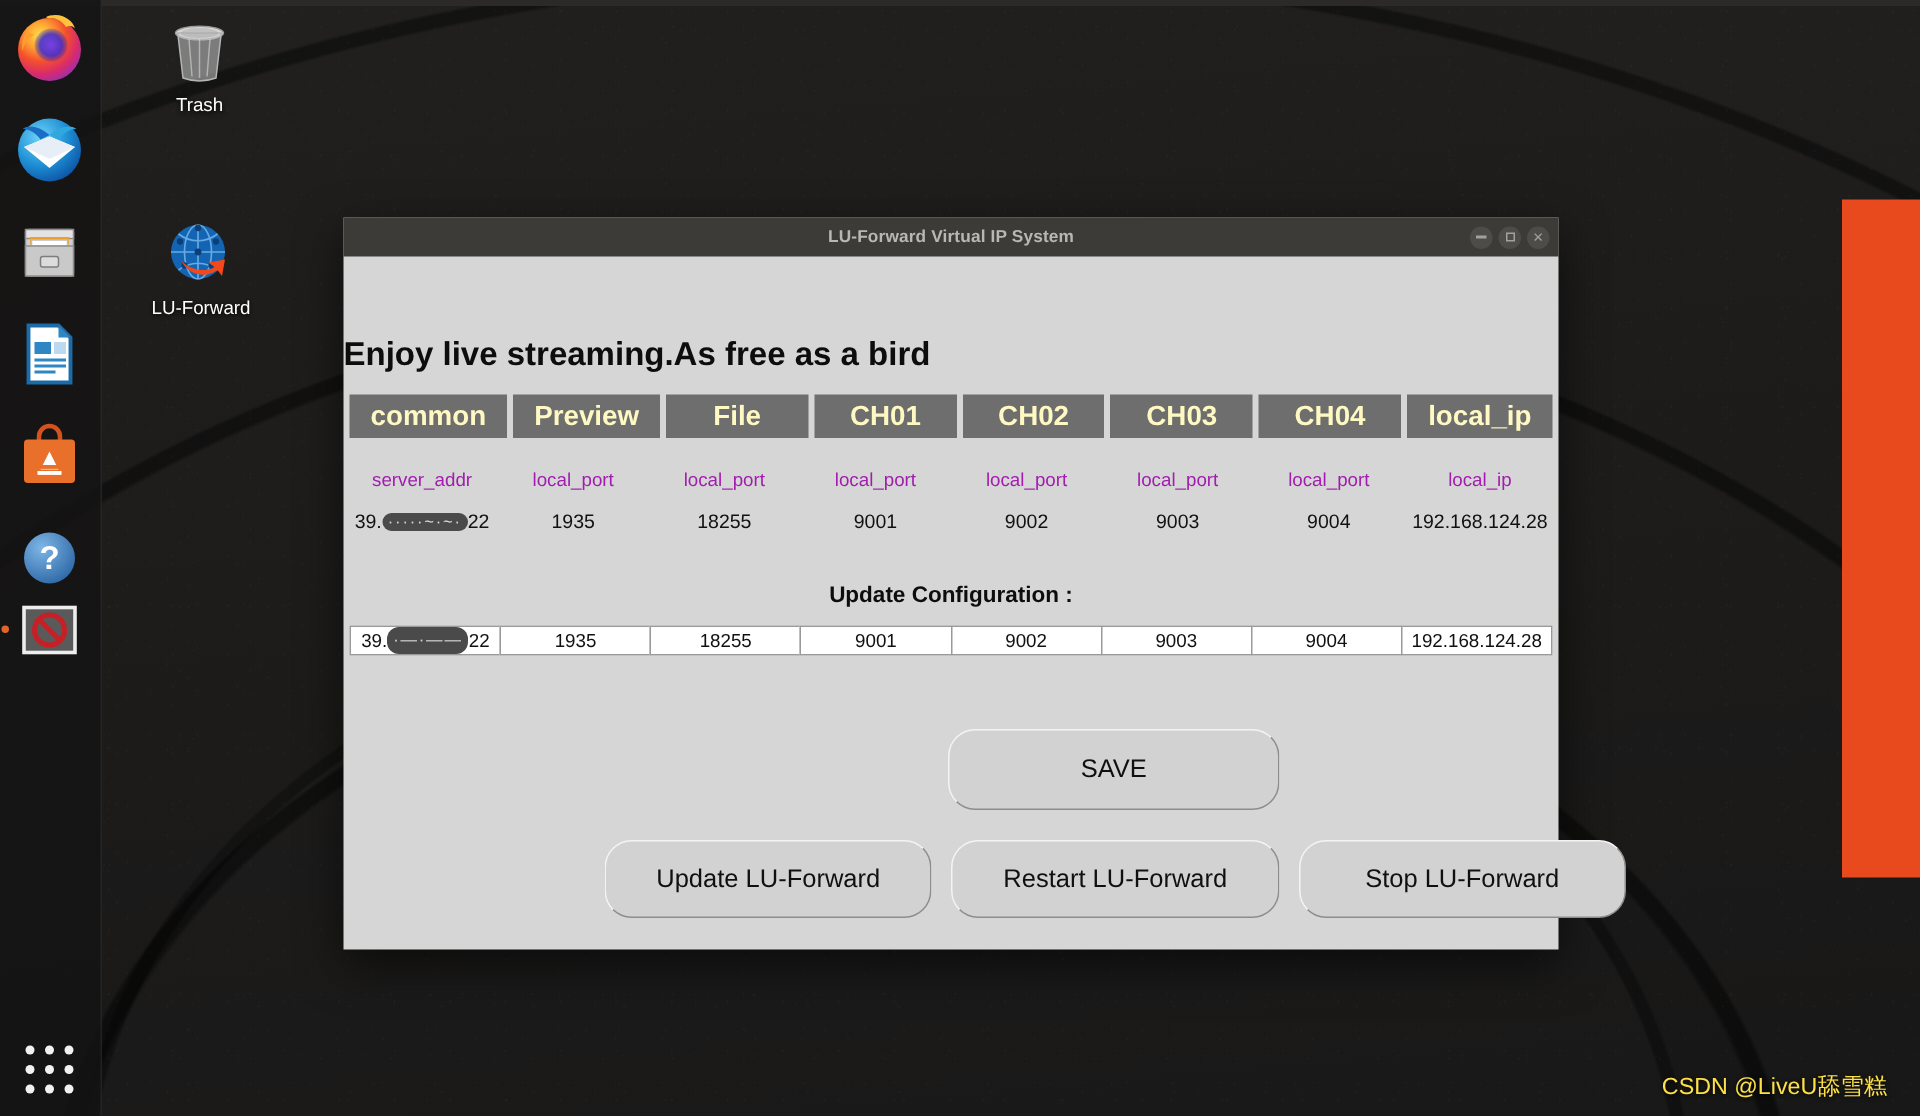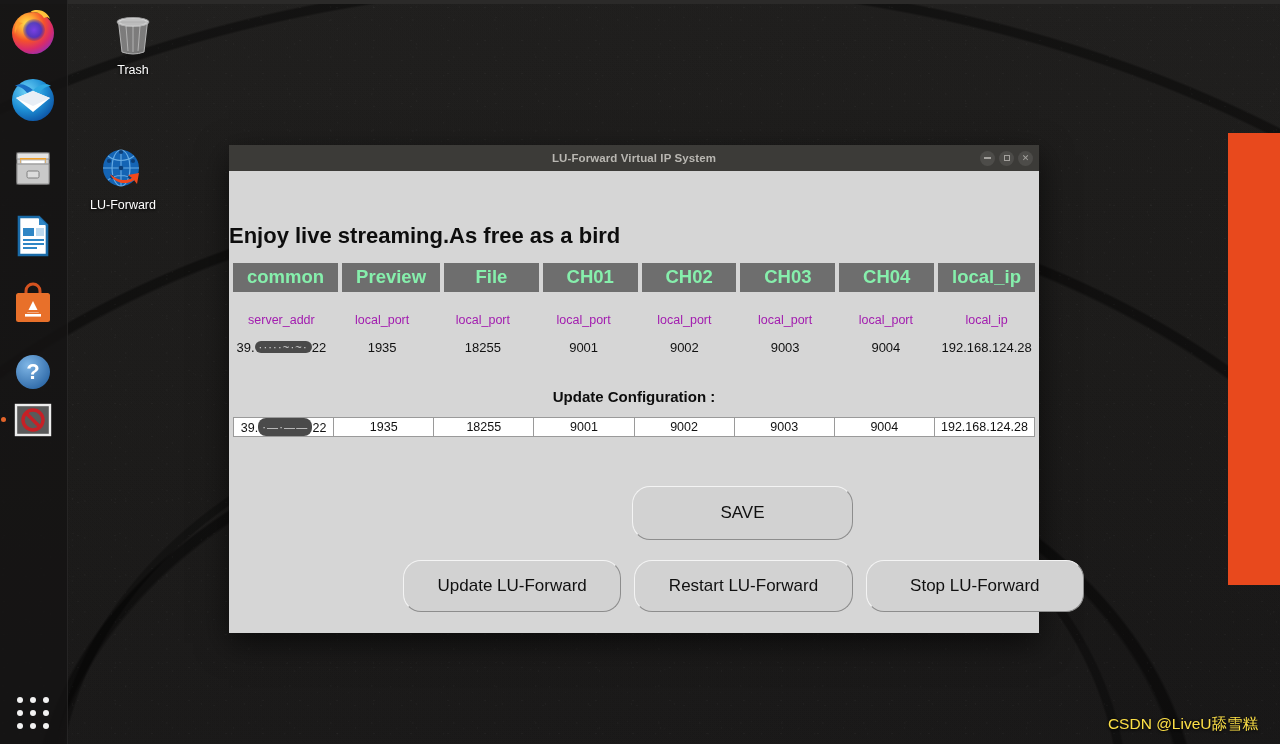--- a/index.html
+++ b/index.html
@@ -111,21 +111,21 @@
     text-align: left; font-size: 22px; font-weight: bold; color: #0d0d0d;
     margin-top: 52px;
   }
 
   
   .tbl { margin-top: 14px; padding: 0 4px; }
   .tbl-row { display: flex; gap: 4px; }
   .th {
     flex: 1 1 0;
     background: #6e6e6e;
-    color: #86efac;
+    color: #fef9c3;
     font-size: 18.5px; font-weight: bold;
     text-align: center;
     padding: 4px 14px 5px;
     line-height: 1.08;
   }
   .sub {
     flex: 1 1 0; text-align: center;
     font-size: 12.5px; color: #a21caf;
     padding: 21px 2px 0;
   }
@@ -320,21 +320,21 @@
     <svg width="46" height="48" viewBox="0 0 46 48">
       <ellipse cx="23" cy="12" rx="16" ry="4.5" fill="#d8d8d8" stroke="#9b9b9b"></ellipse>
       <path d="M8.5 12 L12 42 Q23 46 34 42 L37.5 12 Z" fill="#c9c9c9" fill-opacity=".55" stroke="#b5b5b5"></path>
       <ellipse cx="23" cy="12" rx="12.5" ry="3.4" fill="#a9a9a9" fill-opacity=".5"></ellipse>
       <path d="M16 16 L18 41 M23 16 L23 42 M30 16 L28 41" stroke="#e8e8e8" stroke-opacity=".5" fill="none"></path>
     </svg>
   </div>
   <div class="cap">Trash</div>
 </div>
 
-<div class="desk-icon" style="left:75px; top:143px;">
+<div class="desk-icon" style="left:86px; top:143px;">
   <div class="glyph">
     <svg width="52" height="50" viewBox="0 0 52 50">
       <circle cx="24" cy="24" r="18" fill="#1464b4"></circle>
       <g stroke="#6fb2e8" stroke-width="1.1" fill="none" opacity=".9">
         <path d="M6 24h36M24 6v36M11 12c8 6 18 6 26 0M11 36c8-6 18-6 26 0"></path>
         <ellipse cx="24" cy="24" rx="9" ry="18"></ellipse>
       </g>
       <g fill="#0c3f78">
         <circle cx="24" cy="8" r="2.1"></circle>
           <circle cx="12" cy="17" r="2.1"></circle>

